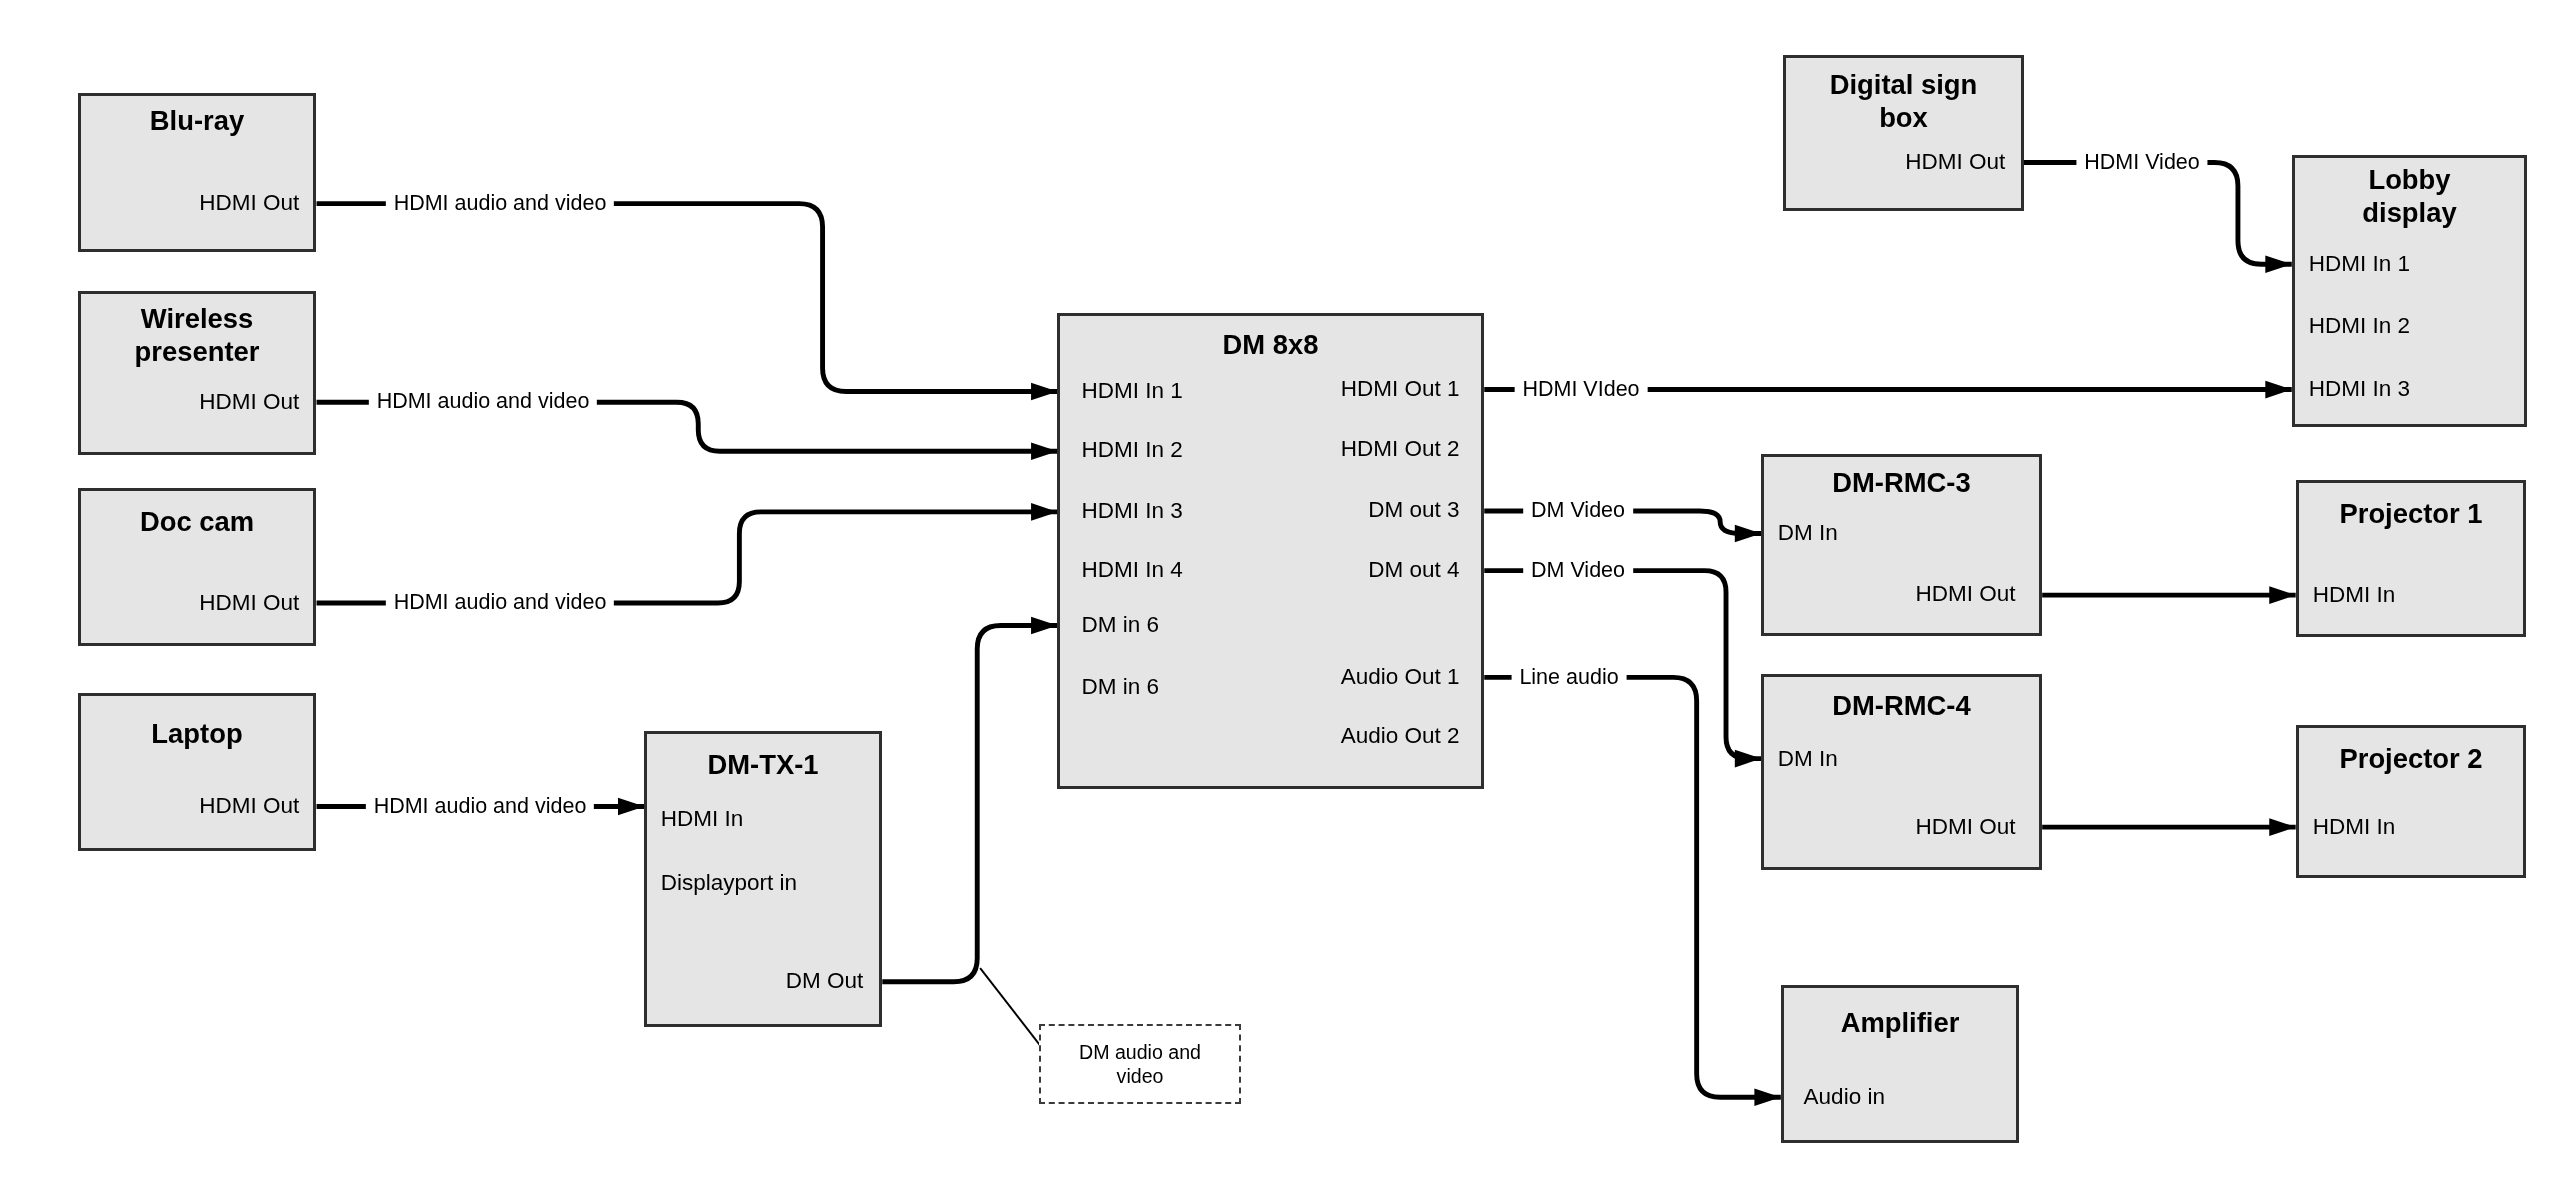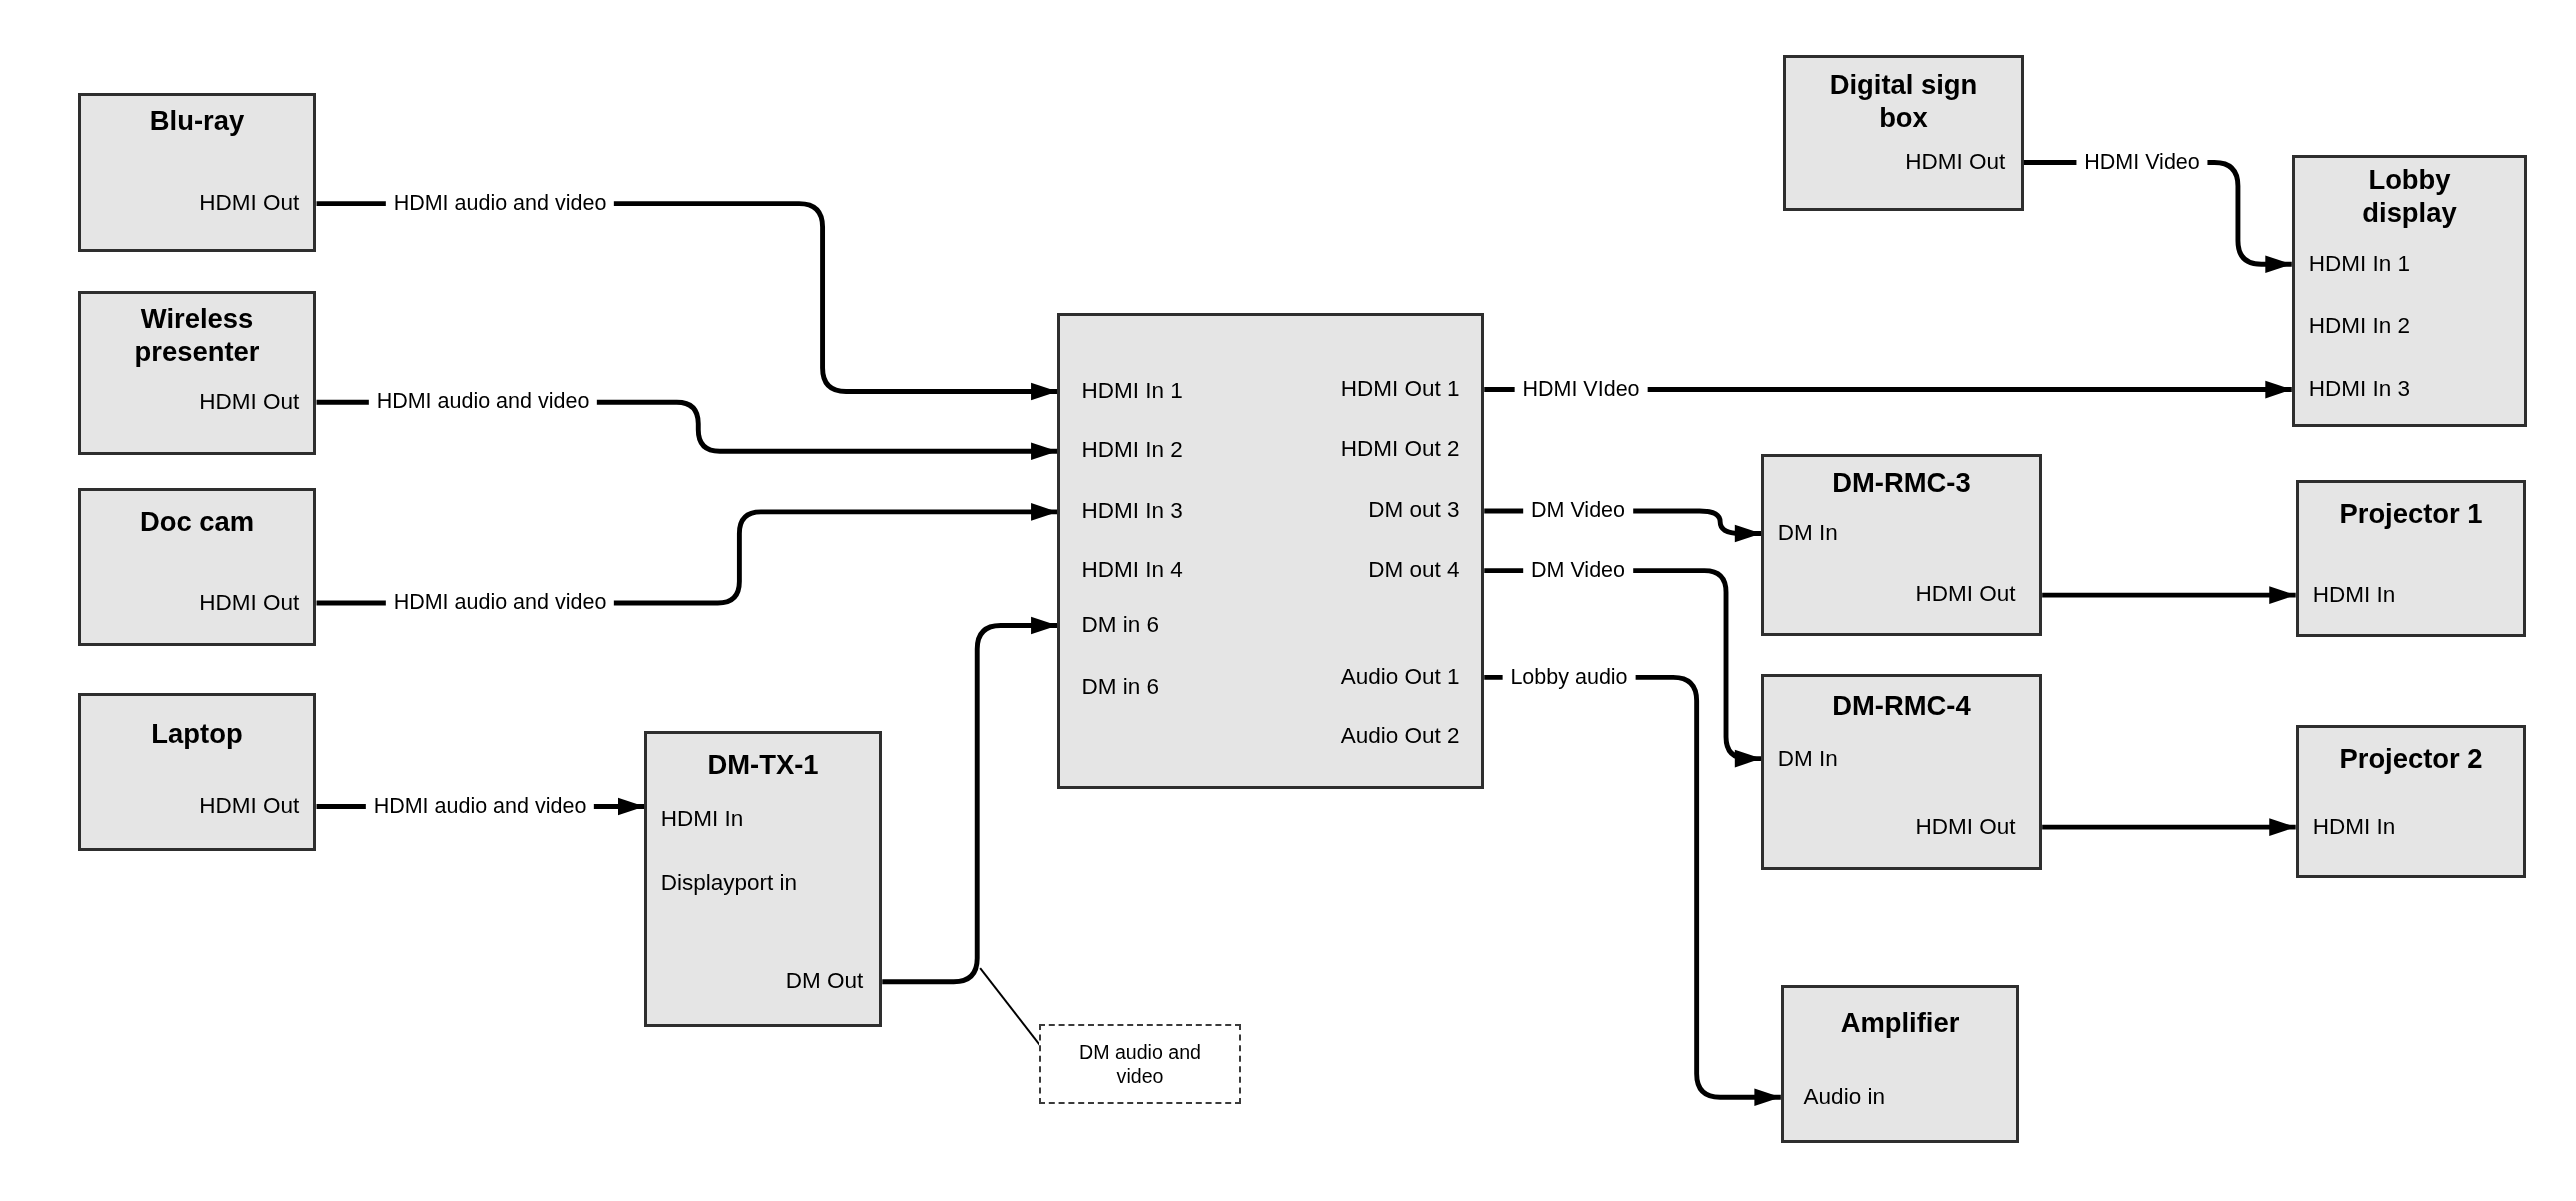--- a/index.html
+++ b/index.html
@@ -63,20 +63,21 @@
   </div>
 
   <div class="box" style="left:644px;top:731px;width:238px;height:296px;">
     <div class="title" style="padding-top:13.7px;">DM-TX-1</div>
     <div class="port" style="top:70px;left:13.7px;">HDMI In</div>
     <div class="port" style="top:134px;left:13.7px;">Displayport in</div>
     <div class="port" style="top:232px;right:15.7px;">DM Out</div>
   </div>
 
   <div class="box" style="left:1057px;top:313px;width:427px;height:476px;">
+    <div class="title" style="padding-top:11.7px;">DM 8x8</div>
     <div class="port" style="top:60px;left:21.5px;">HDMI In 1</div>
     <div class="port" style="top:119px;left:21.5px;">HDMI In 2</div>
     <div class="port" style="top:180px;left:21.5px;">HDMI In 3</div>
     <div class="port" style="top:239px;left:21.5px;">HDMI In 4</div>
     <div class="port" style="top:294px;left:21.5px;">DM in 6</div>
     <div class="port" style="top:356px;left:21.5px;">DM in 6</div>
     <div class="port" style="top:58px;right:21.5px;">HDMI Out 1</div>
     <div class="port" style="top:118px;right:21.5px;">HDMI Out 2</div>
     <div class="port" style="top:179px;right:21.5px;">DM out 3</div>
     <div class="port" style="top:239px;right:21.5px;">DM out 4</div>
@@ -123,19 +124,19 @@
     <div class="port" style="top:94px;left:19.6px;">Audio in</div>
   </div>
 
   <div class="wlabel" style="left:500px;top:204px;">HDMI audio and video</div>
   <div class="wlabel" style="left:483px;top:402px;">HDMI audio and video</div>
   <div class="wlabel" style="left:500px;top:603px;">HDMI audio and video</div>
   <div class="wlabel" style="left:480px;top:807px;">HDMI audio and video</div>
   <div class="wlabel" style="left:1581px;top:390px;">HDMI VIdeo</div>
   <div class="wlabel" style="left:1578px;top:511px;">DM Video</div>
   <div class="wlabel" style="left:1578px;top:571px;">DM Video</div>
-  <div class="wlabel" style="left:1569px;top:678px;">Lobby audio</div>
+  <div class="wlabel" style="left:1569px;top:678px;">Line audio</div>
   <div class="wlabel" style="left:2142px;top:163px;">HDMI Video</div>
 
   <div class="callout" style="left:1039px;top:1024px;width:202px;height:80px;">DM audio and video</div>
 
 </div>
 
 
 </body></html>

